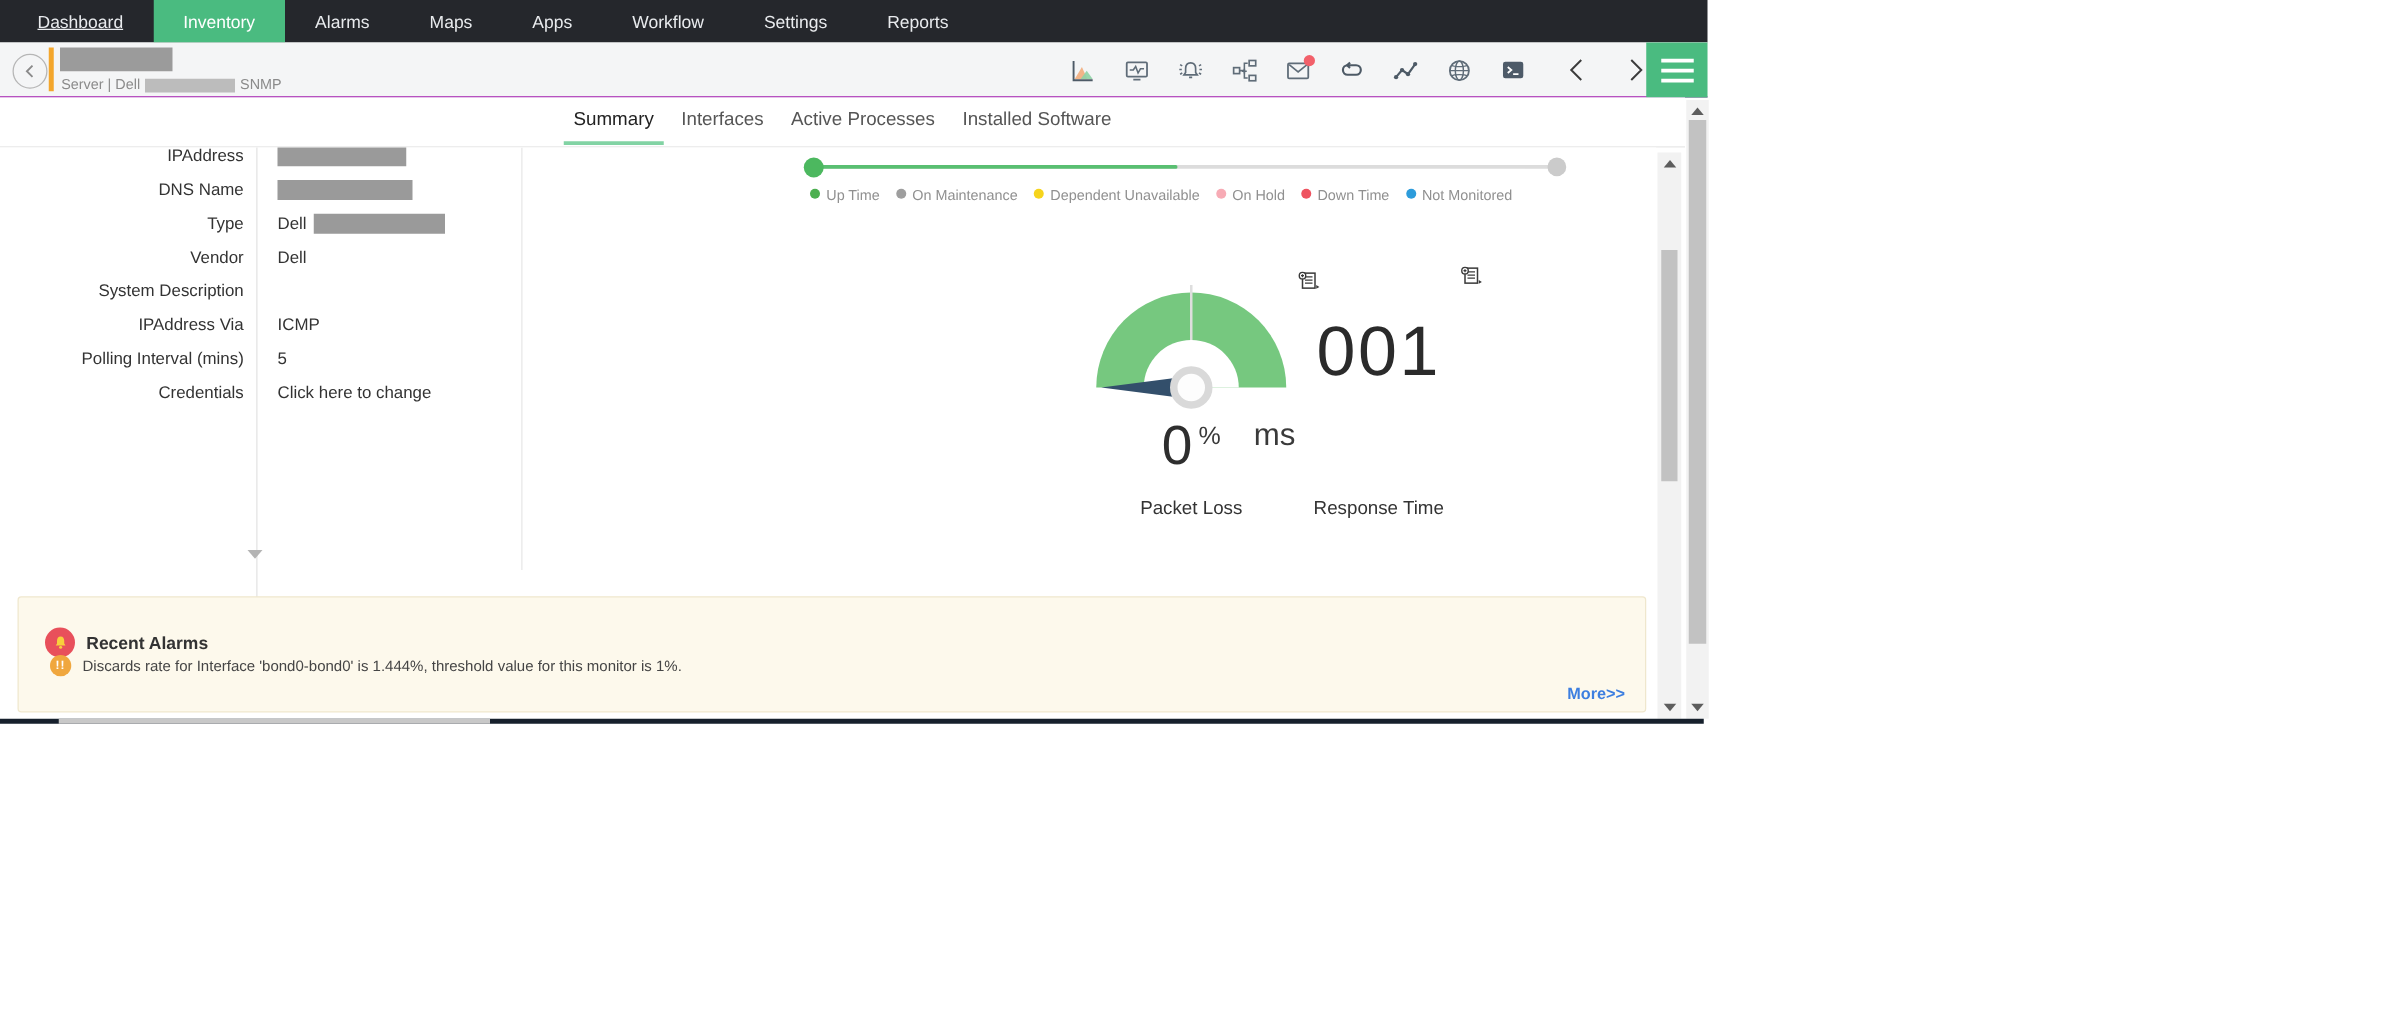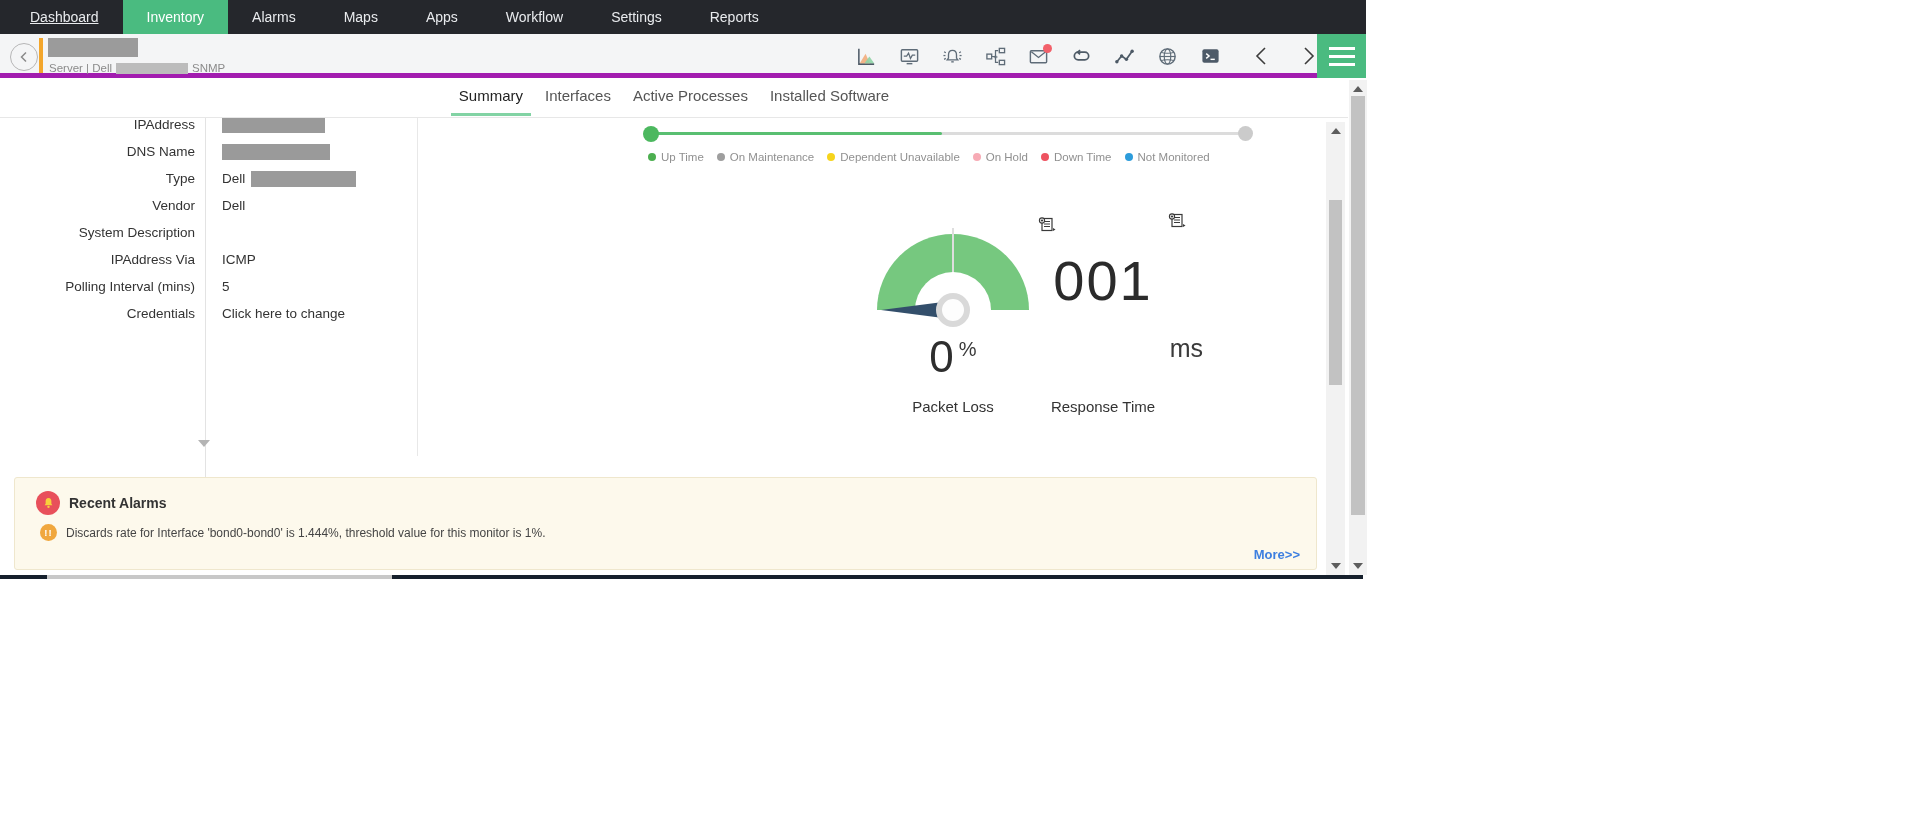--- a/index.html
+++ b/index.html
@@ -7,21 +7,21 @@
           font-family:"Liberation Sans",sans-serif;-webkit-font-smoothing:antialiased;}
   .app{position:absolute;left:0;top:0;width:1366px;height:582px;background:#fff;}
 
   
   .topnav{position:absolute;left:0;top:0;width:1366px;height:34px;background:#25272c;display:flex;align-items:stretch;}
   .nav-item{color:#e9ebee;font-size:14px;display:flex;align-items:center;padding:0 24px;cursor:pointer;white-space:nowrap;}
   .nav-item:first-child{margin-left:6px;text-decoration:underline;}
   .nav-item.active{background:#4abb80;color:#fff;}
 
   
-  .subheader{position:absolute;left:0;top:34px;width:1366px;height:44px;background:#f4f5f6;border-bottom:5px solid #a21caf;box-sizing:border-box;}
+  .subheader{position:absolute;left:0;top:34px;width:1366px;height:44px;background:#f4f5f6;border-bottom:1px solid #a21caf;box-sizing:border-box;}
   .back-btn{position:absolute;left:10px;top:9px;width:26px;height:26px;border-radius:50%;border:1px solid #b6b6b6;display:flex;align-items:center;justify-content:center;background:#f4f5f6;cursor:pointer;}
   .accent-bar{position:absolute;left:39px;top:4px;width:4px;height:35px;background:#f3a62c;}
   .name-redact{position:absolute;left:48px;top:4px;width:90px;height:19px;background:#9b9b9b;}
   .subtitle{position:absolute;left:49px;top:28px;font-size:11.5px;color:#8b8b8b;display:flex;align-items:center;gap:4px;white-space:nowrap;}
   .sub-redact{display:inline-block;width:72px;height:11px;background:#bcbcbc;}
   .header-icons{position:absolute;left:856px;top:0;height:44px;display:flex;align-items:center;gap:22px;}
   .hicon{position:relative;width:21px;height:21px;display:flex;align-items:center;justify-content:center;cursor:pointer;}
   .hicon svg{display:block;}
   .dot-red{position:absolute;right:-3px;top:-2px;width:9px;height:9px;border-radius:50%;background:#f2606a;}
   .chev{margin-left:10px;width:16px;height:22px;display:flex;align-items:center;justify-content:center;cursor:pointer;}
@@ -50,47 +50,47 @@
 
   
   .timeline{position:absolute;left:651px;top:12px;width:594px;height:8px;}
   .tl-track{position:absolute;left:0;top:2px;width:100%;height:3px;background:#dcdcdc;border-radius:2px;}
   .tl-fill{position:absolute;left:0;top:2px;width:49%;height:3px;background:#59bf71;border-radius:2px;}
   .tl-handle-l{position:absolute;left:-8px;top:-4px;width:16px;height:16px;border-radius:50%;background:#4cb85f;cursor:pointer;}
   .tl-handle-r{position:absolute;right:-8px;top:-4px;width:15px;height:15px;border-radius:50%;background:#cbcbcb;cursor:pointer;}
 
   
   .legend{position:absolute;left:648px;top:33px;display:flex;align-items:center;gap:13px;font-size:11.5px;color:#909090;white-space:nowrap;}
-  .lg-item{display:flex;align-items:center;gap:5px;}
+  .lg-item{display:flex;gap:5px;}
   .lg-dot{width:8px;height:8px;border-radius:50%;flex:none;}
   .c-up{background:#4caf50;} .c-maint{background:#9e9e9e;} .c-dep{background:#f6d41c;}
   .c-hold{background:#f7abb5;} .c-down{background:#ee5360;} .c-notmon{background:#2d9cdb;}
 
   
   .gauge-block{position:absolute;top:104px;width:200px;height:300px;}
   .gb-1{left:668px;} .gb-2{left:853px;} .gb-3{left:1003px;}
   .arc-wrap{position:absolute;left:24px;top:12px;width:152px;height:76px;}
   .arc{position:absolute;left:0;top:0;width:152px;height:76px;background:#76c87f;border-radius:76px 76px 0 0;}
   .arc-hole{position:absolute;left:38px;top:38px;width:76px;height:38px;background:#fff;border-radius:76px 76px 0 0;}
   .arc-tick{position:absolute;left:75px;top:-6px;width:2px;height:54px;background:#dedede;}
   .needle{position:absolute;top:68px;width:0;height:0;border-top:8px solid transparent;border-bottom:8px solid transparent;}
   .needle.right{left:86px;border-left:62px solid #334f6b;}
   .needle.left{right:86px;border-right:62px solid #334f6b;}
   .hub{position:absolute;left:59px;top:59px;width:34px;height:34px;border-radius:50%;background:#fdfdfd;border:6px solid #d9d9d9;box-sizing:border-box;}
   .gauge-value{position:absolute;left:0;top:110px;width:100%;text-align:center;font-size:44px;color:#2e2e2e;white-space:nowrap;}
   .gauge-unit{font-size:20px;color:#3a3a3a;position:relative;top:-16px;margin-left:5px;}
   .gauge-label{position:absolute;left:0;top:176px;width:100%;text-align:center;font-size:15px;color:#333;}
   .rt-value{position:absolute;left:0;top:26px;width:100%;text-align:center;font-size:56px;color:#2b2b2b;letter-spacing:2px;}
-  .rt-unit{position:absolute;left:0;top:112px;width:100%;text-align:right;font-size:25px;color:#3a3a3a;}
+  .rt-unit{position:absolute;left:0;top:112px;width:100%;text-align:left;font-size:25px;color:#3a3a3a;}
   .mini-icon{position:absolute;width:18px;height:18px;cursor:pointer;}
   .mi-1{left:1038px;top:98px;} .mi-2{left:1168px;top:94px;}
 
   
   .alarms-panel{position:absolute;left:14px;top:359px;width:1303px;height:93px;background:#fdf9ec;border:1px solid #efe7cd;border-radius:3px;box-sizing:border-box;}
-  .alarms-title-row{position:absolute;left:21px;top:13px;display:flex;align-items:center;gap:9px;}
+  .alarms-title-row{position:absolute;left:21px;top:24px;display:flex;align-items:center;gap:9px;}
   .bell-badge{width:24px;height:24px;border-radius:50%;background:#e8505b;display:flex;align-items:center;justify-content:center;flex:none;}
   .alarms-title{font-size:14px;font-weight:bold;color:#333;}
   .alert-row{position:absolute;left:25px;top:46px;display:flex;align-items:center;gap:9px;}
   .warn-badge{width:17px;height:17px;border-radius:50%;background:#f0a73e;color:#fff;font-size:9.5px;font-weight:bold;display:flex;align-items:center;justify-content:center;letter-spacing:1px;flex:none;}
   .alert-text{font-size:12px;color:#454545;}
   .more-link{position:absolute;right:16px;bottom:7px;font-size:13px;font-weight:bold;color:#3d7fe0;cursor:pointer;}
 
   
   .vscroll{position:absolute;background:#f2f2f2;}
   .vs-inner{left:1326px;top:122px;width:19px;height:453px;}

